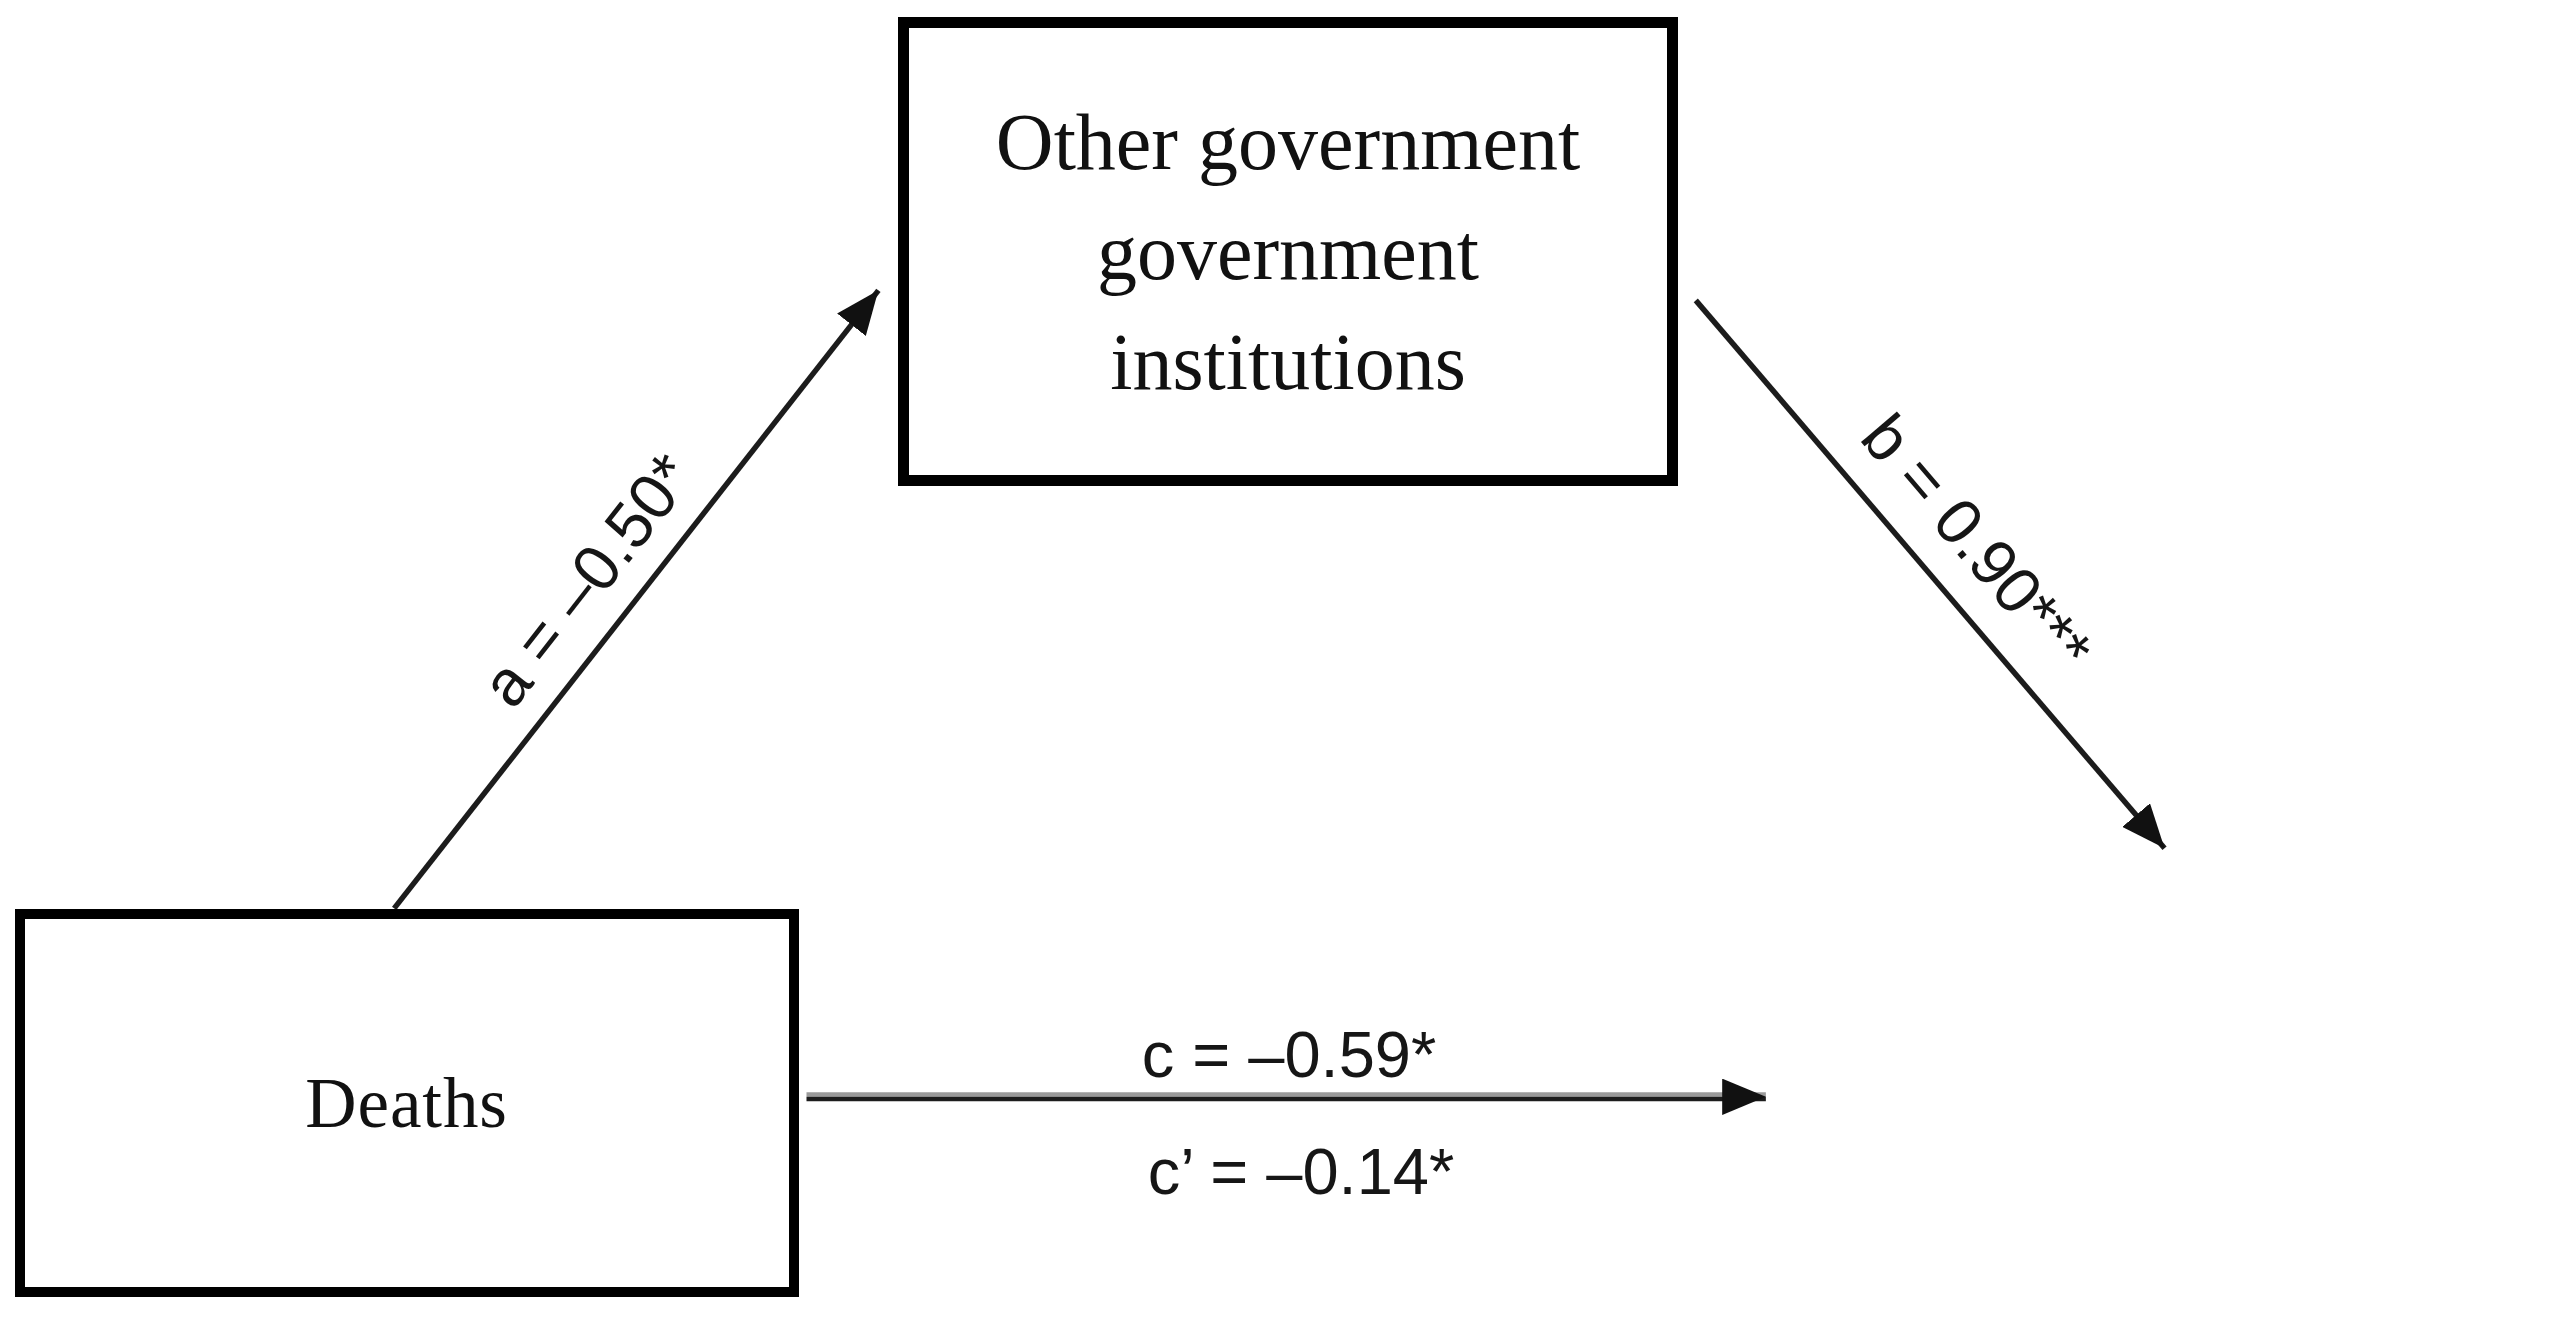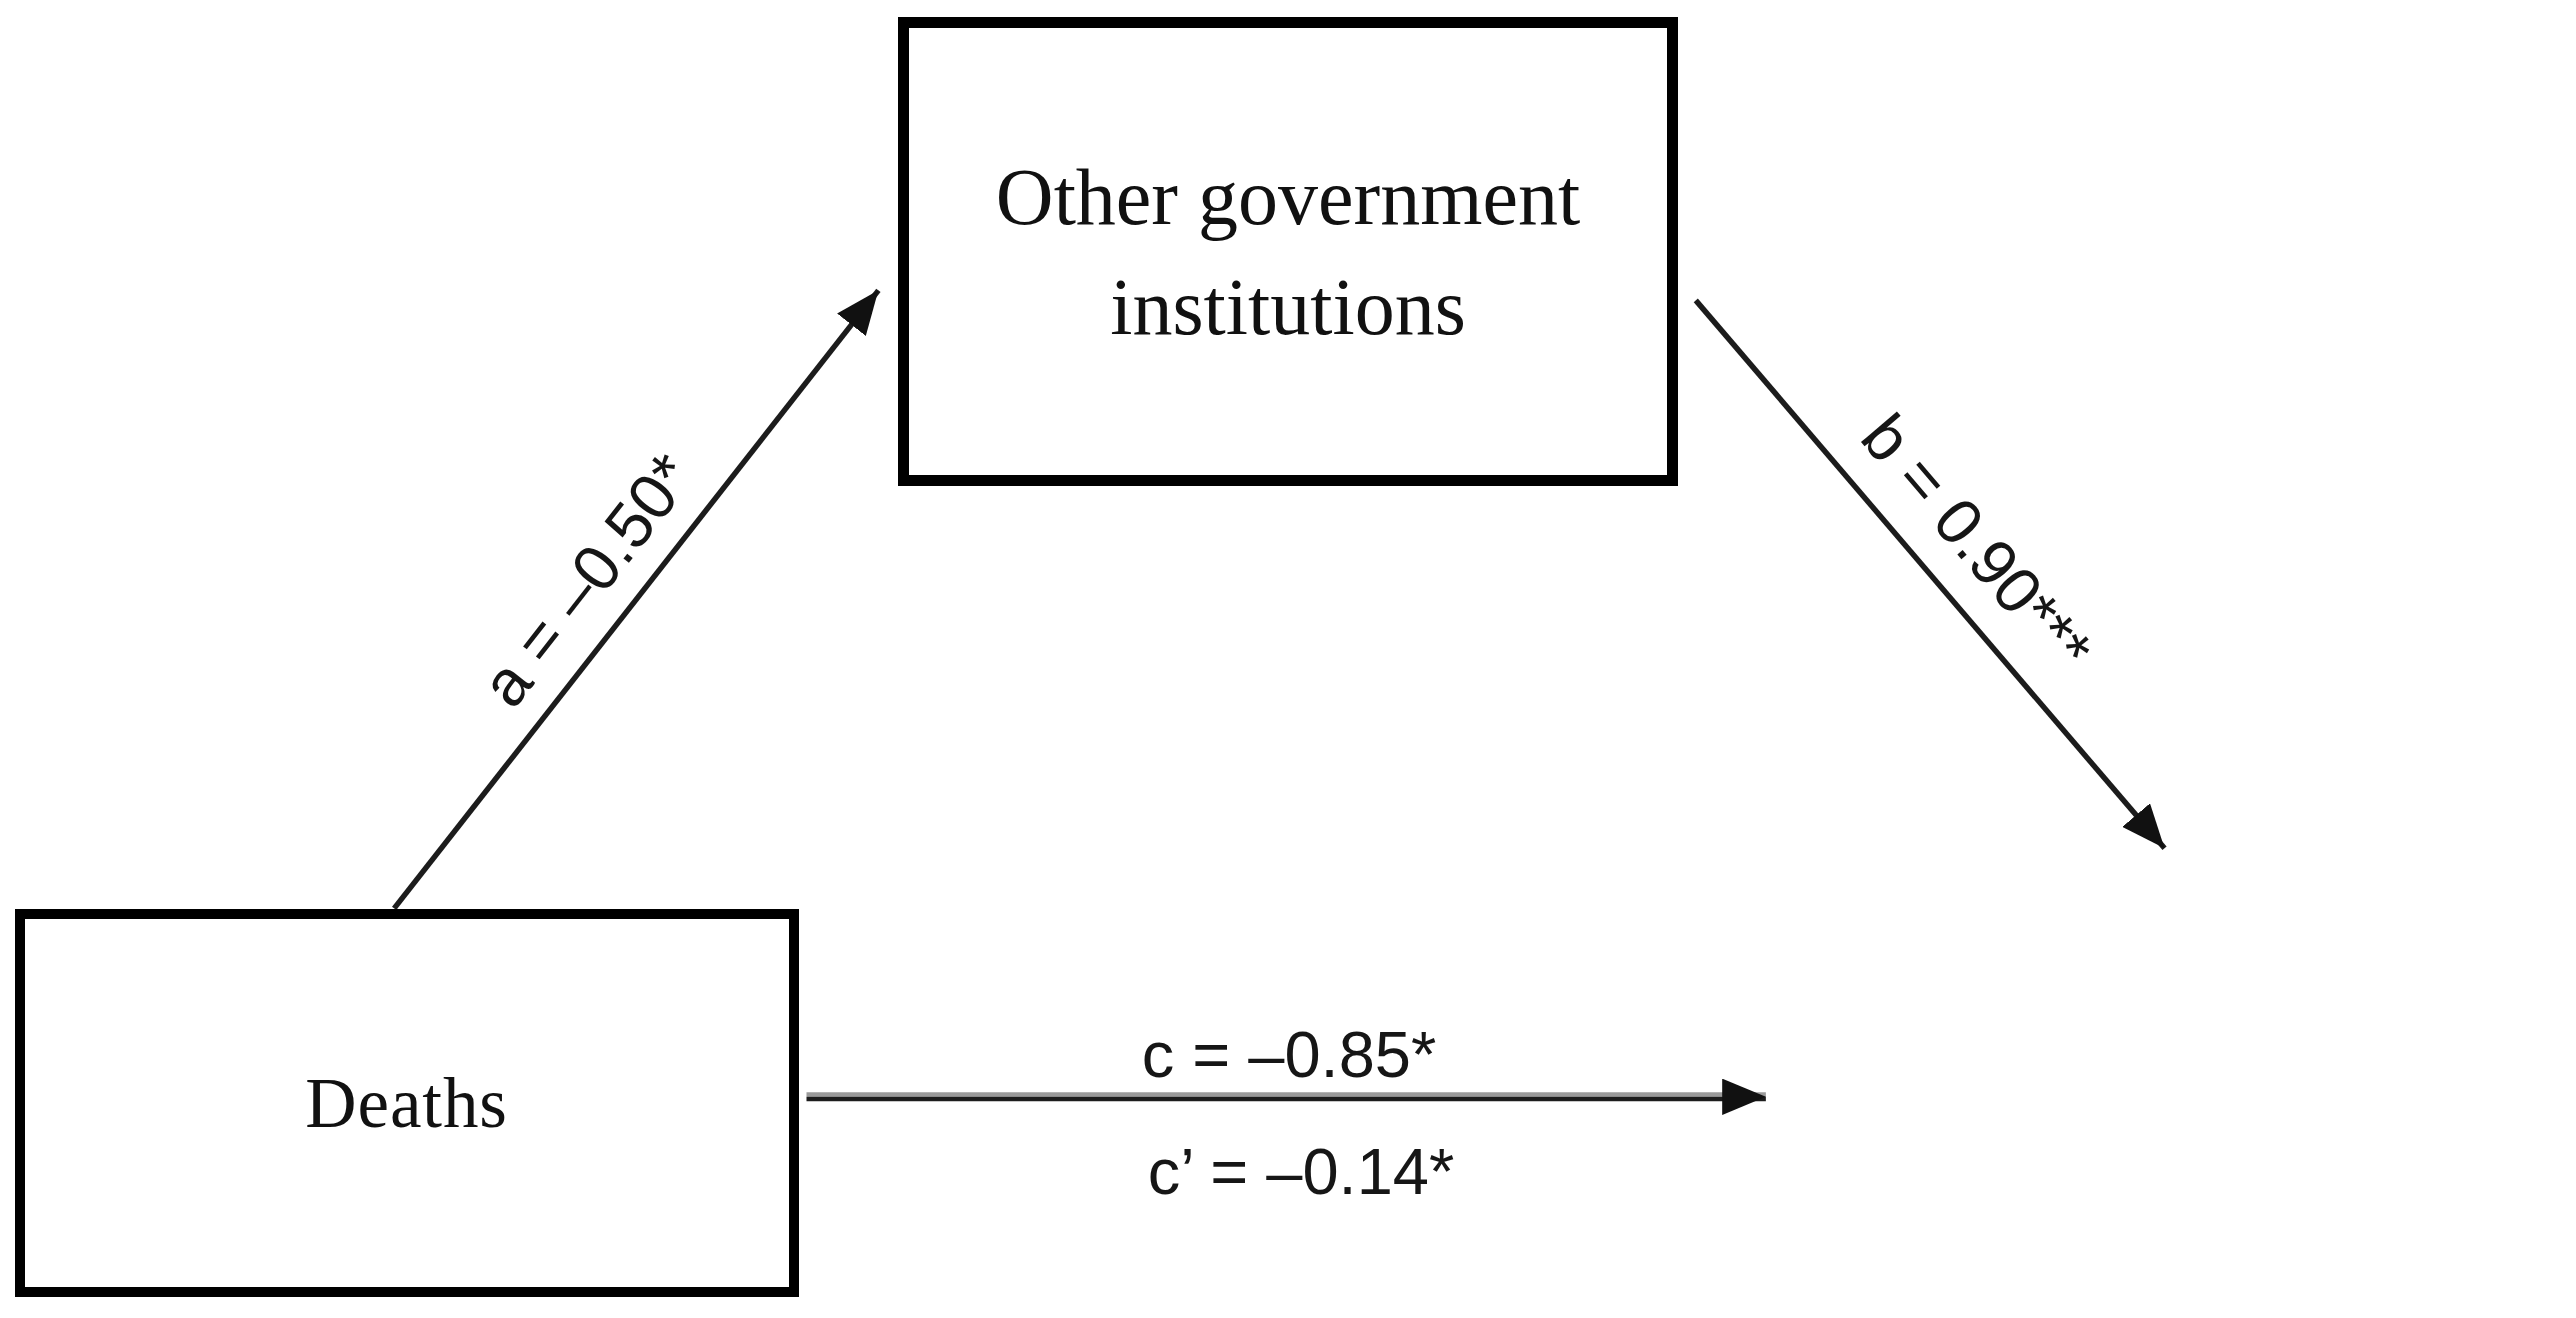--- a/index.html
+++ b/index.html
@@ -114,27 +114,28 @@
 
     <line x1="433" y1="998" x2="965" y2="319" stroke="#1c1c1c" stroke-width="6" marker-end="url(#arrowhead)"></line>
 
     <line x1="1863" y1="330" x2="2378" y2="932" stroke="#1c1c1c" stroke-width="6" marker-end="url(#arrowhead)"></line>
 
     <line x1="886" y1="1205" x2="1940" y2="1205" stroke="url(#c-line-grad)" stroke-width="10" marker-end="url(#arrowhead)"></line>
   </svg>
 
   <div class="node mediator">
     <div class="mediator-line">Other government</div>
+    <div class="mediator-line">government</div>
     <div class="mediator-line">institutions</div>
   </div>
 
   <div class="node predictor">
     <div class="node-label">Deaths</div>
   </div>
 
 
   <div class="path-label a">a = –0.50*</div>
   <div class="path-label b">b = 0.90***</div>
-  <div class="path-label c">c = –0.85*</div>
+  <div class="path-label c">c = –0.59*</div>
   <div class="path-label c-prime">c’ = –0.14*</div>
 
 </div>
 
 
 </body></html>

